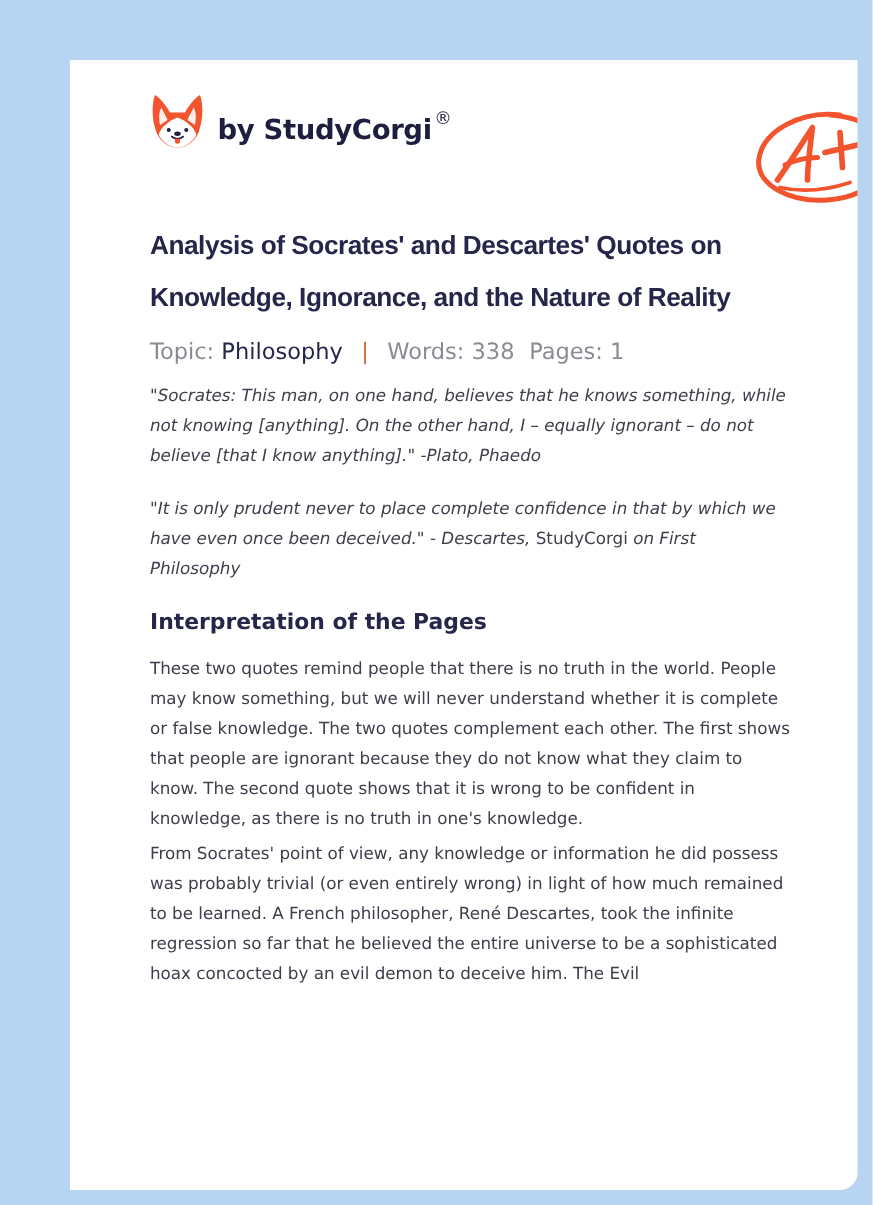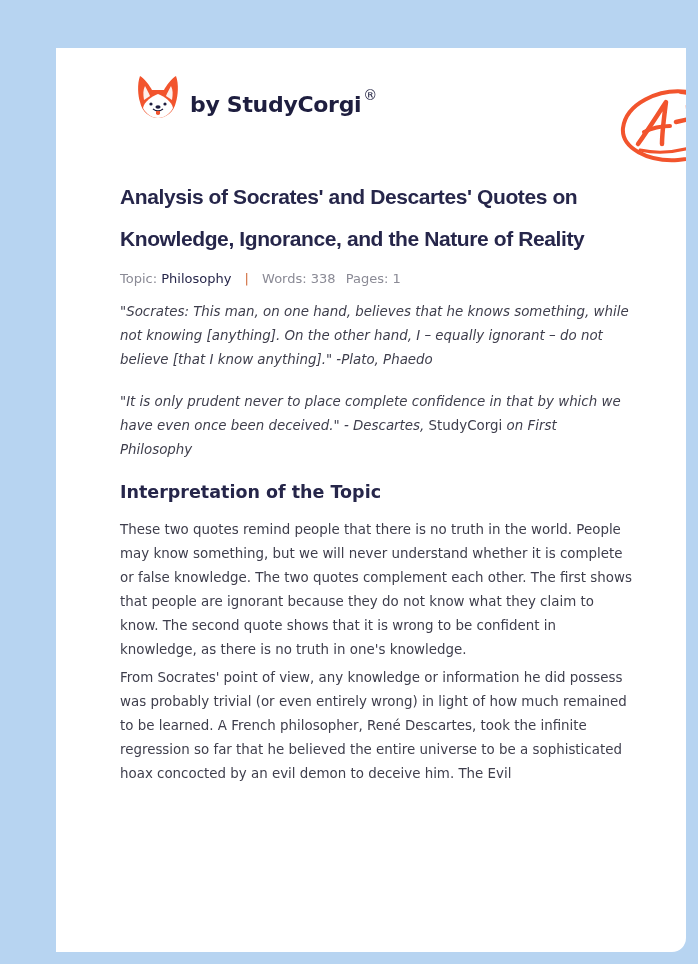--- a/index.html
+++ b/index.html
@@ -11,36 +11,36 @@
     font-family: "Liberation Sans", sans-serif;
   }
   .card {
     position: absolute;
     left: 56px; top: 48px;
     width: 630px; height: 904px;
     background: #ffffff;
     border-radius: 0 0 14px 0;
     overflow: hidden;
   }
-  .header { position: absolute; left: 80px; top: 26px; height: 50px; width: 520px; }
+  .header { position: absolute; left: 64px; top: 26px; height: 50px; width: 520px; }
   .logo-icon { position: absolute; left: 0; top: 0; width: 44px; height: 46px; }
   .brand { position: absolute; left: 54px; top: 18px; font-weight: bold; font-size: 22px; color: #1e1e3f; letter-spacing: -0.3px; font-family: "DejaVu Sans", sans-serif; }
   .brand .reg { font-size: 14px; position: relative; top: -12px; left: 2px; font-weight: normal; }
   .grade { position: absolute; left: 482px; top: 12px; width: 110px; height: 80px; }
   .content { position: absolute; left: 64px; top: 128px; width: 512px; }
   .title {
     font-family: Liberation Sans, sans-serif;
     font-weight: bold;
     font-size: 21px;
     line-height: 41.5px;
     color: #26264a;
     margin: 0;
     letter-spacing: -0.4px;
   }
-  .meta { margin-top: 12px; font-size: 13px; color: #8a8a95; font-family: "DejaVu Sans", sans-serif; }
+  .meta { margin-top: 12px; font-size: 18px; color: #8a8a95; font-family: "DejaVu Sans", sans-serif; }
   .meta .topic-value { color: #26264a; }
   .meta .sep { color: #d06a3a; margin: 0 9px; }
   .meta .pages { margin-left: 6px; }
   h2 {
     font-family: "DejaVu Sans", sans-serif;
     font-weight: bold;
     font-size: 17.5px;
     color: #26264a;
     margin: 0;
   }
@@ -94,17 +94,17 @@
       <span>Topic:</span>
       <span class="topic-value">Philosophy</span>
       <span class="sep">|</span>
       <span>Words: 338</span>
       <span class="pages">Pages: 1</span>
     </div>
 
     <p class="quote q1">"Socrates: This man, on one hand, believes that he knows something, while not knowing [anything]. On the other hand, I – equally ignorant – do not believe [that I know anything]." -Plato, Phaedo</p>
     <p class="quote q2"><span>"It is only prudent never to place complete confidence in that by which we have even once been deceived." - Descartes, </span><span class="upright">StudyCorgi</span><span> on First Philosophy</span></p>
 
-    <h2 class="h-interp">Interpretation of the Topic</h2>
+    <h2 class="h-interp">Interpretation of the Pages</h2>
     <p class="p1">These two quotes remind people that there is no truth in the world. People may know something, but we will never understand whether it is complete or false knowledge. The two quotes complement each other. The first shows that people are ignorant because they do not know what they claim to know. The second quote shows that it is wrong to be confident in knowledge, as there is no truth in one's knowledge.</p>
     <p class="p2">From Socrates' point of view, any knowledge or information he did possess was probably trivial (or even entirely wrong) in light of how much remained to be learned. A French philosopher, René Descartes, took the infinite regression so far that he believed the entire universe to be a sophisticated hoax concocted by an evil demon to deceive him. The Evil</p>
   </div>
 </div>
 
 </body></html>

